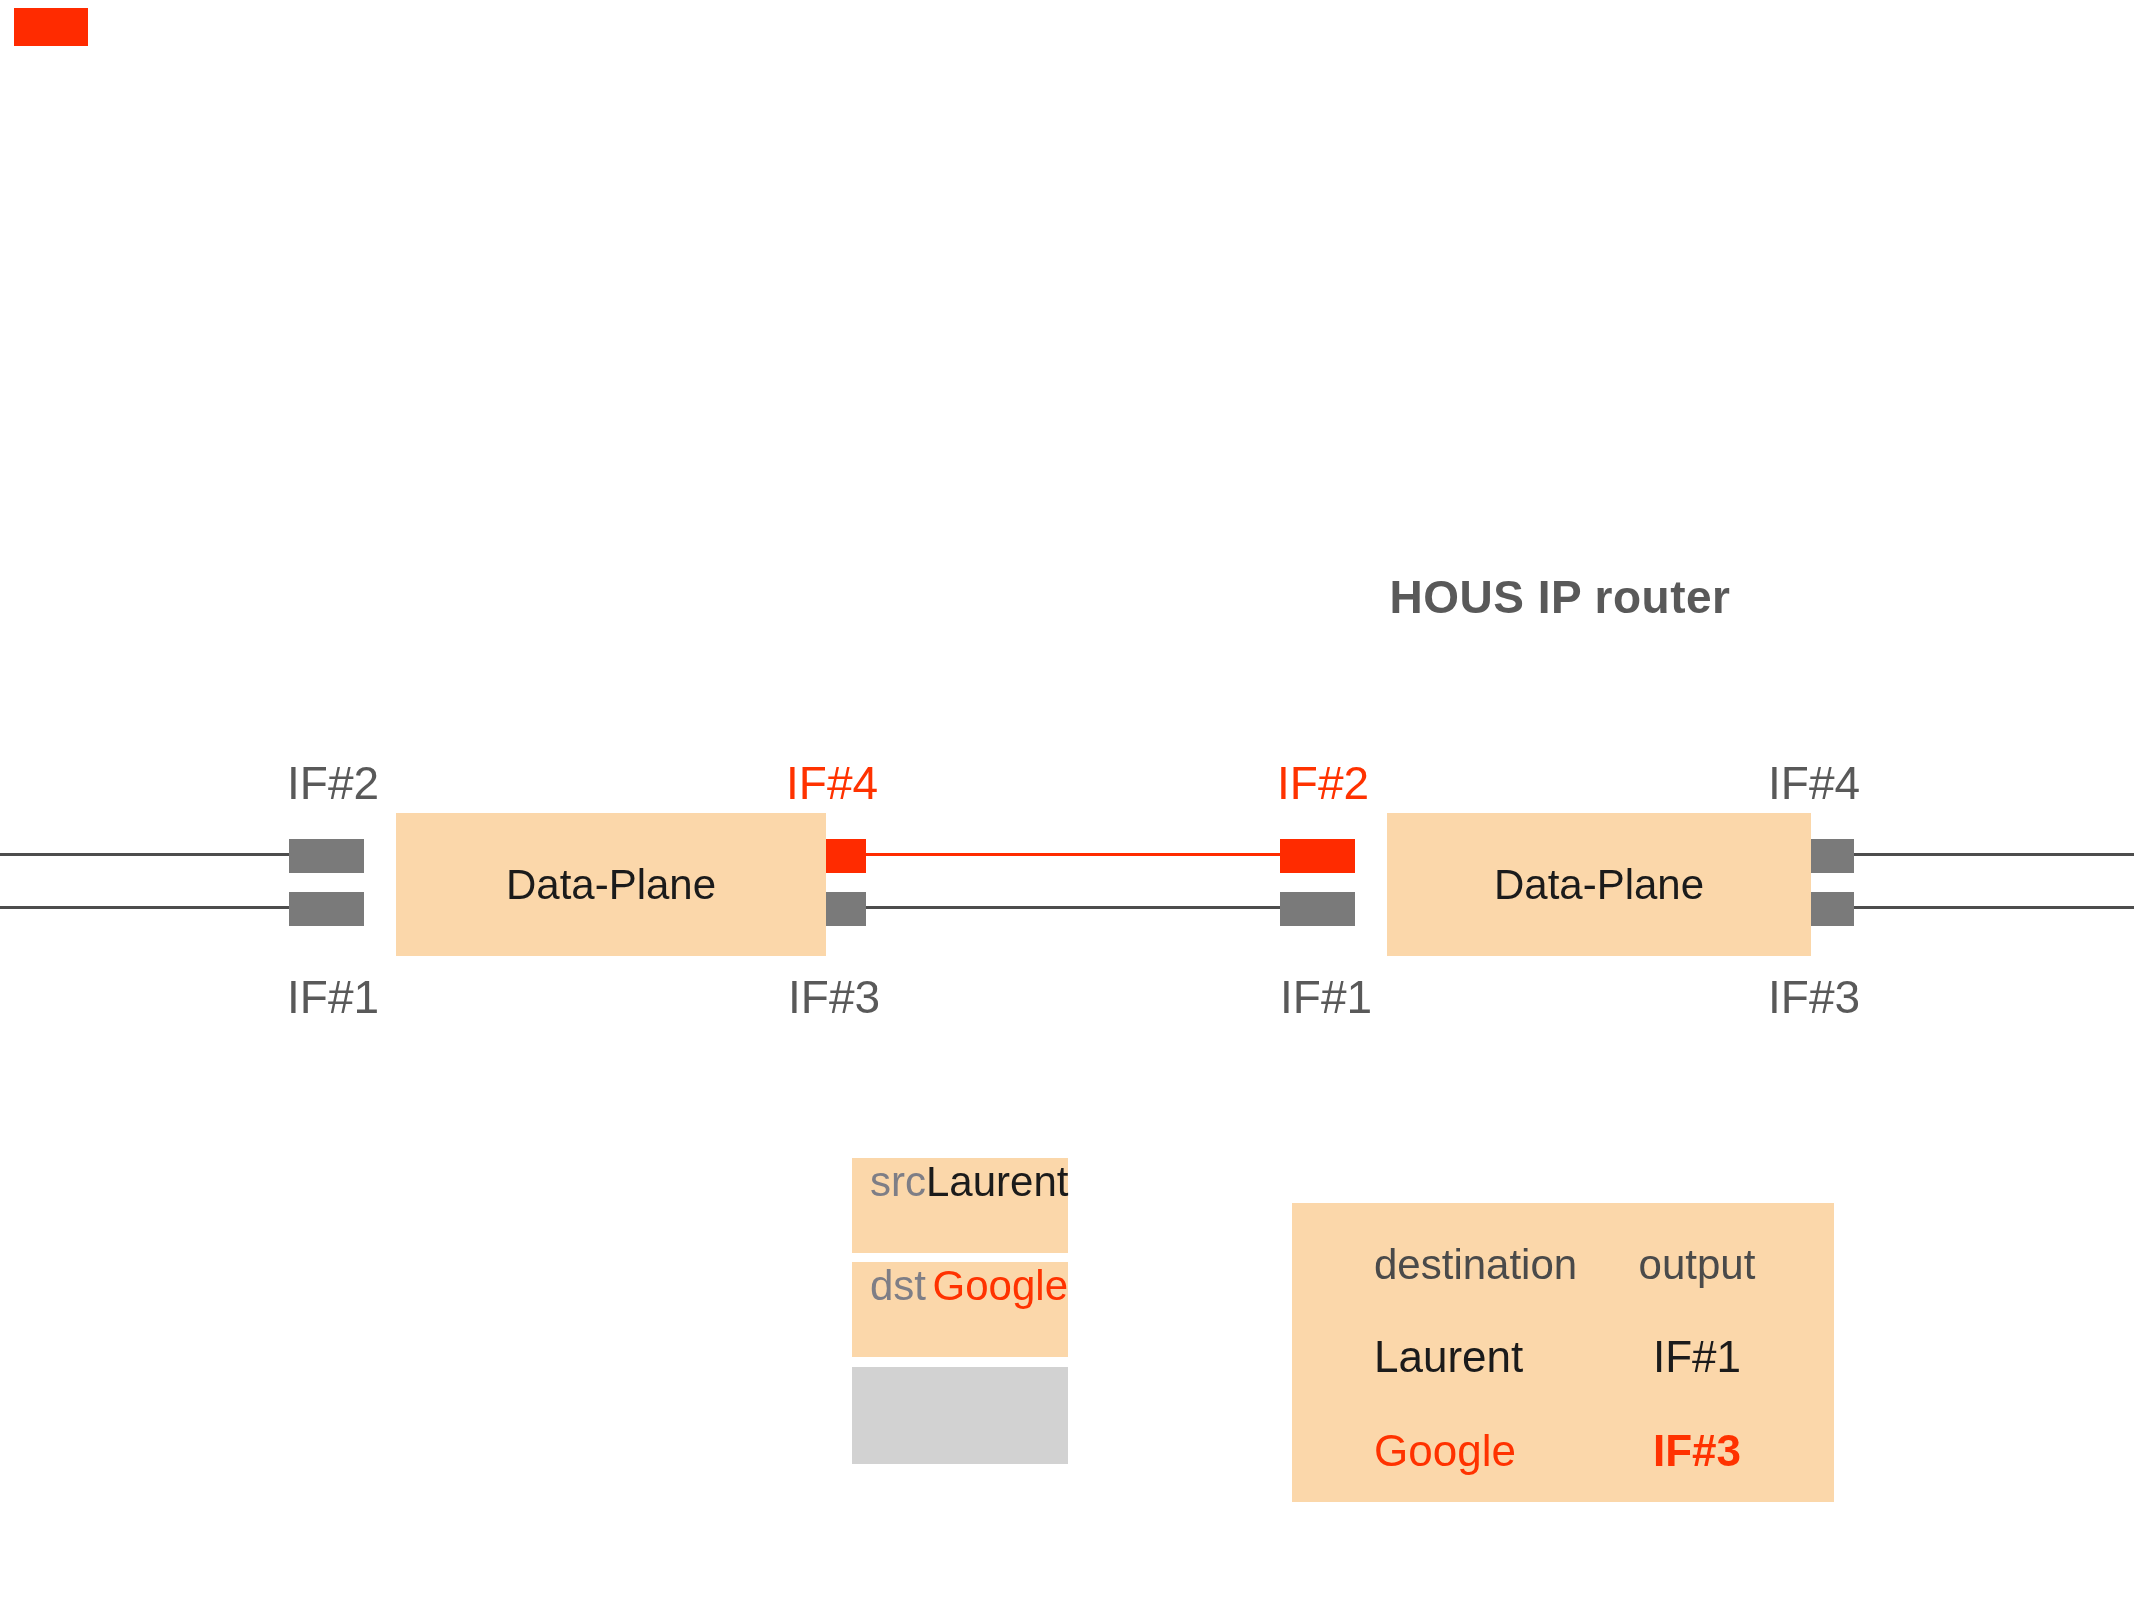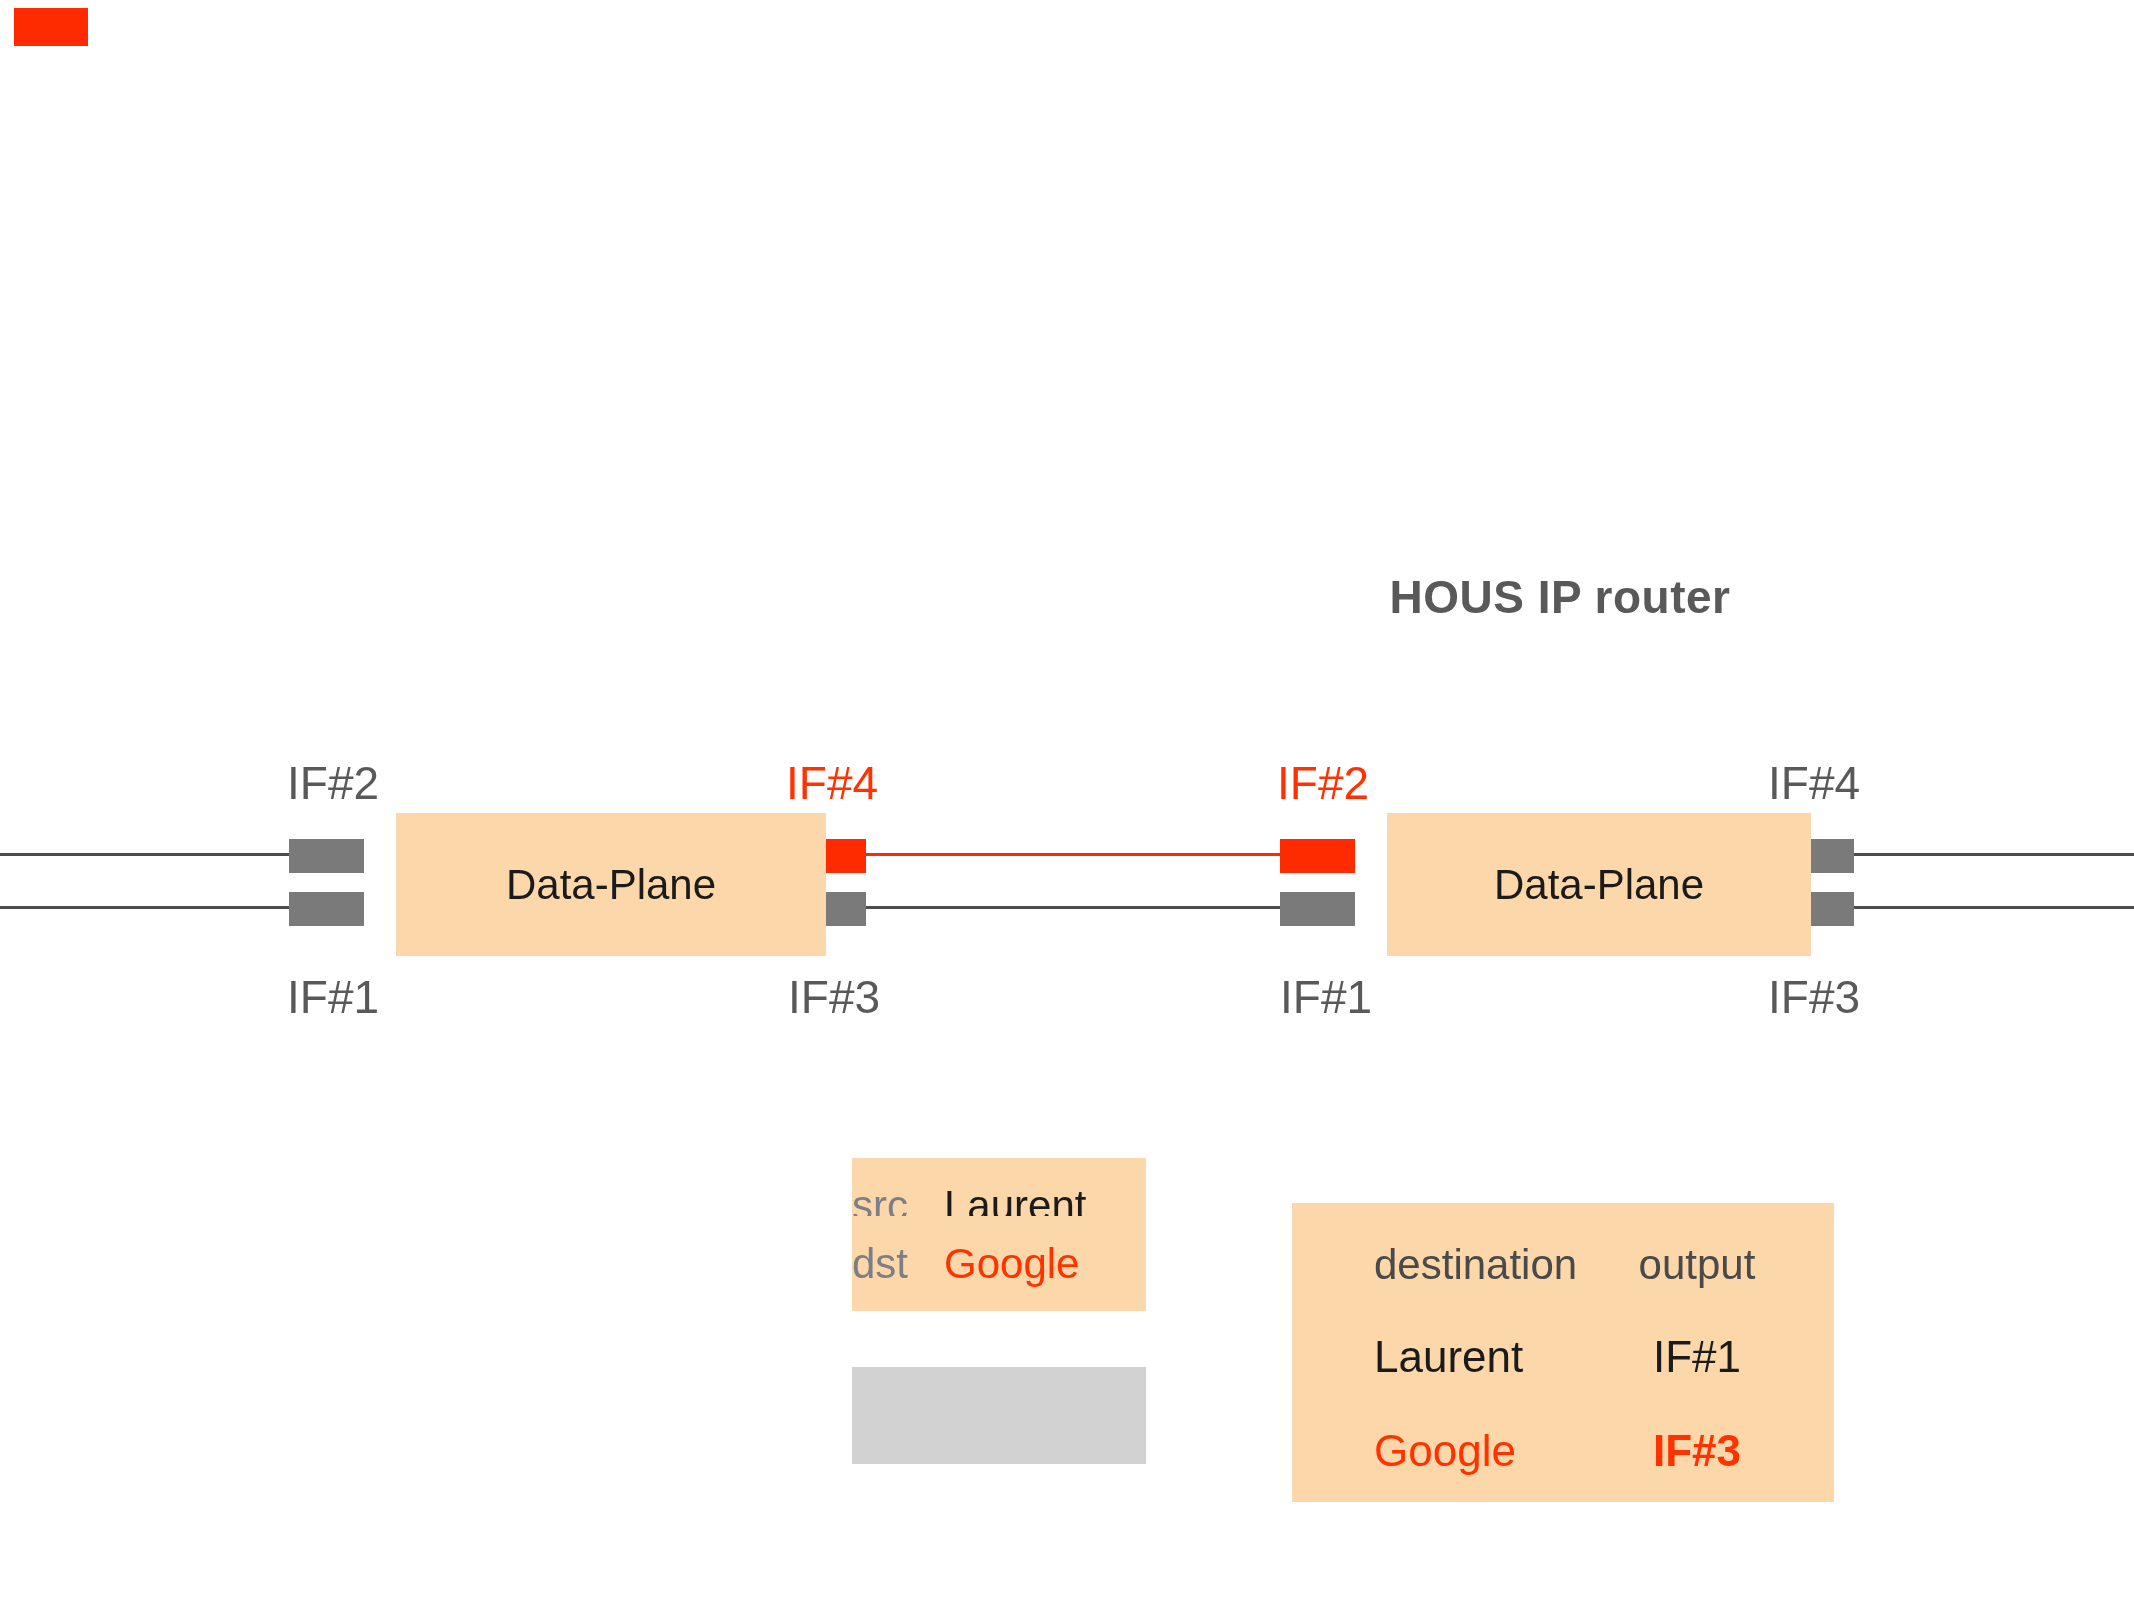--- a/index.html
+++ b/index.html
@@ -55,25 +55,25 @@
   #losa-if2-label{left:287px; top:758px;}
   #losa-if4-label{left:786px; top:758px;}
   #hous-if2-label{left:1277px; top:758px;}
   #hous-if4-label{left:1768px; top:758px;}
   #losa-if1-label{left:287px; top:972px;}
   #losa-if3-label{left:788px; top:972px;}
   #hous-if1-label{left:1280px; top:972px;}
   #hous-if3-label{left:1768px; top:972px;}
   
   .pkt-field{
-    left:852px; width:294px; height:95px; background:var(--peach);
-    display:flex; align-items:center; box-sizing:border-box; padding-left:0;
+    left:852px; width:216px; height:95px; background:var(--peach);
+    display:flex; box-sizing:border-box; padding-left:18px;
   }
   #pkt-src{top:1158px;}
-  #pkt-dst{top:1216px;}
+  #pkt-dst{top:1262px;}
   #pkt-empty{top:1367px; height:97px; background:var(--light-gray);}
   .pkt-label{font-size:42px; color:var(--muted-gray); width:92px;}
   .pkt-value{font-size:42px; color:var(--ink);}
   .pkt-value.red{color:var(--red-text);}
   
   #fwd-title{left:1290px; top:1068px; font-size:48px; line-height:52px; color:#141414;}
   #fwd-box{left:1292px; top:1203px; width:542px; height:299px; background:var(--peach);}
   .fwd-cell{position:absolute; font-size:44px; line-height:52px; white-space:nowrap;}
   .fwd-header{font-size:42px; color:var(--header-gray);}
   .fwd-dest{left:82px;}

